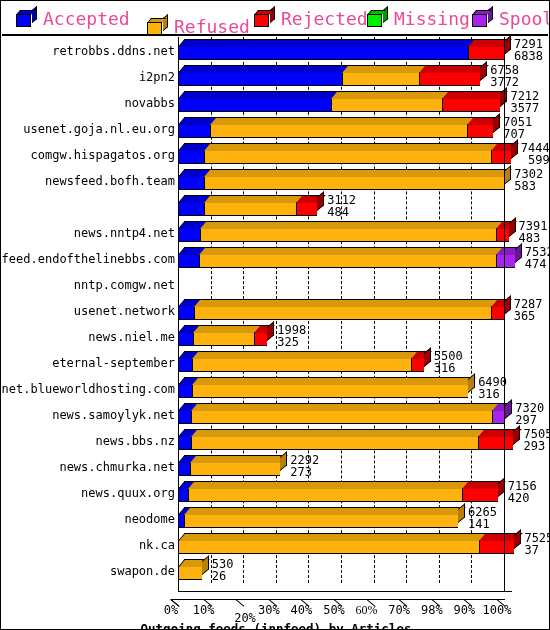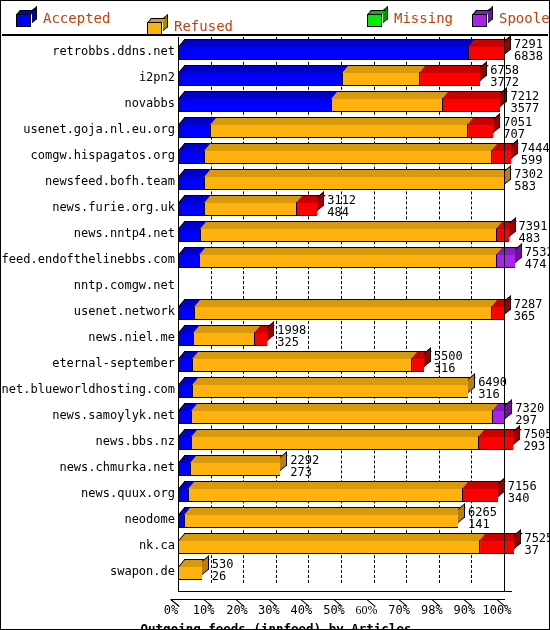--- a/index.html
+++ b/index.html
@@ -59,22 +59,22 @@
     top: 0px;
     width: 5px;
     height: 13px;
     border: 1px solid #000000;
     border-left: none;
     box-sizing: border-box;
     transform: skewY(-38deg);
     transform-origin: left bottom;
   }
   .legend-label {
-    font-size: 14px;
-    color: #c2410c;
+    font-size: 18px;
+    color: #ec4899;
     white-space: nowrap;
     letter-spacing: 0px;
   }
 
   
   #plot {
     position: absolute;
     left: 0;
     top: 36px;
     width: 550px;
@@ -245,20 +245,28 @@
         </span>
         <span class="legend-label">Accepted</span>
       </div>
       <div class="legend-item" style="position: absolute; left: 145px; top: 0px; height: 48px;">
         <span class="legend-cube">
           <span class="side" style="background: rgb(184, 128, 10);"></span>
           <span style="position: absolute; left: 0px; top: 0px; width: 15px; height: 5px; background: rgb(216, 154, 11); border-top: 1px solid rgb(0, 0, 0); border-left: 1px solid rgb(0, 0, 0); box-sizing: border-box; transform: skewX(-40deg); transform-origin: left bottom;"></span>
           <span class="face" style="background: rgb(255, 178, 13);"></span>
         </span>
         <span class="legend-label">Refused</span>
+      </div>
+      <div class="legend-item" style="position: absolute; left: 252px; top: 0px; height: 32px;">
+        <span class="legend-cube">
+          <span class="side" style="background: rgb(153, 0, 0);"></span>
+          <span style="position: absolute; left: 0px; top: 0px; width: 15px; height: 5px; background: rgb(204, 0, 0); border-top: 1px solid rgb(0, 0, 0); border-left: 1px solid rgb(0, 0, 0); box-sizing: border-box; transform: skewX(-40deg); transform-origin: left bottom;"></span>
+          <span class="face" style="background: rgb(255, 0, 0);"></span>
+        </span>
+        <span class="legend-label">Rejected</span>
       </div>
       <div class="legend-item" style="position: absolute; left: 365px; top: 0px; height: 32px;">
         <span class="legend-cube">
           <span class="side" style="background: rgb(0, 153, 0);"></span>
           <span style="position: absolute; left: 0px; top: 0px; width: 15px; height: 5px; background: rgb(0, 187, 0); border-top: 1px solid rgb(0, 0, 0); border-left: 1px solid rgb(0, 0, 0); box-sizing: border-box; transform: skewX(-40deg); transform-origin: left bottom;"></span>
           <span class="face" style="background: rgb(0, 238, 0);"></span>
         </span>
         <span class="legend-label">Missing</span>
       </div>
       <div class="legend-item" style="position: absolute; left: 470px; top: 0px; height: 32px;">
@@ -374,21 +382,21 @@
                 <div class="top3d" style="width: 27.08px; background: rgb(0, 0, 204);"></div>
               </div>
               <div class="seg" style="width: 286.88px; background: rgb(255, 178, 13);">
                 <div class="top3d" style="width: 287.88px; background: rgb(216, 154, 11);"></div>
               </div>
               <div class="seg" style="width: 19.886px; background: rgb(255, 0, 0);">
                 <div class="top3d" style="width: 20.886px; background: rgb(204, 0, 0);"></div>
               </div>
               <div class="cap" style="background: rgb(153, 0, 0);"></div>
             </div>
-            <div class="value-labels" style="left: 342.846px;">
+            <div class="value-labels" style="left: 342.846px; text-align: right;">
               <div>7444</div>
               <div>599</div>
             </div>
           </div>
         </div>
         <div class="row">
           <div class="row-label">newsfeed.bofh.team</div>
           <div class="bar-area">
             <div class="bar">
               <div class="seg" style="width: 26.08px; background: rgb(0, 0, 255);">
@@ -399,21 +407,20 @@
               </div>
               <div class="cap" style="background: rgb(184, 128, 10);"></div>
             </div>
             <div class="value-labels" style="left: 336.326px;">
               <div>7302</div>
               <div>583</div>
             </div>
           </div>
         </div>
         <div class="row">
-          <div class="row-label">news.furie.org.uk</div>
           <div class="bar-area">
             <div class="bar">
               <div class="seg" style="width: 26.08px; background: rgb(0, 0, 255);">
                 <div class="top3d" style="width: 27.08px; background: rgb(0, 0, 204);"></div>
               </div>
               <div class="seg" style="width: 91.606px; background: rgb(255, 178, 13);">
                 <div class="top3d" style="width: 92.606px; background: rgb(216, 154, 11);"></div>
               </div>
               <div class="seg" style="width: 21.516px; background: rgb(255, 0, 0);">
                 <div class="top3d" style="width: 22.516px; background: rgb(204, 0, 0);"></div>
@@ -622,21 +629,21 @@
               <div class="seg" style="width: 274.166px; background: rgb(255, 178, 13);">
                 <div class="top3d" style="width: 275.166px; background: rgb(216, 154, 11);"></div>
               </div>
               <div class="seg" style="width: 35.86px; background: rgb(255, 0, 0);">
                 <div class="top3d" style="width: 36.86px; background: rgb(204, 0, 0);"></div>
               </div>
               <div class="cap" style="background: rgb(153, 0, 0);"></div>
             </div>
             <div class="value-labels" style="left: 329.806px;">
               <div>7156</div>
-              <div>340</div>
+              <div>420</div>
             </div>
           </div>
         </div>
         <div class="row">
           <div class="row-label">neodome</div>
           <div class="bar-area">
             <div class="bar">
               <div class="seg" style="width: 6.194px; background: rgb(0, 0, 255);">
                 <div class="top3d" style="width: 7.194px; background: rgb(0, 0, 204);"></div>
               </div>
@@ -687,21 +694,21 @@
       </div>
 
     <div id="axis">
       <div id="axis-base"></div>
       <div id="axis-front"></div>
       <div id="axis-ticks">
           <div class="tick-label" style="left: 170px;">0%</div>
           <div class="axis-diag" style="left: 170px; top: 16px;"></div>
           <div class="tick-label" style="left: 202.6px;">10%</div>
           <div class="axis-diag" style="left: 202.6px; top: 16px;"></div>
-          <div class="tick-label" style="left: 236px;">20%</div>
+          <div class="tick-label" style="left: 244px; margin-top: 8px;">20%</div>
           <div class="axis-diag" style="left: 235.2px; top: 16px;"></div>
           <div class="tick-label" style="left: 267.8px;">30%</div>
           <div class="axis-diag" style="left: 267.8px; top: 16px;"></div>
           <div class="tick-label" style="left: 300.4px;">40%</div>
           <div class="axis-diag" style="left: 300.4px; top: 16px;"></div>
           <div class="tick-label" style="left: 333px;">50%</div>
           <div class="axis-diag" style="left: 333px; top: 16px;"></div>
           <div class="tick-label" style="left: 365.6px; font-family: Liberation Serif, serif;">60%</div>
           <div class="axis-diag" style="left: 365.6px; top: 16px;"></div>
           <div class="tick-label" style="left: 398.2px;">70%</div>

